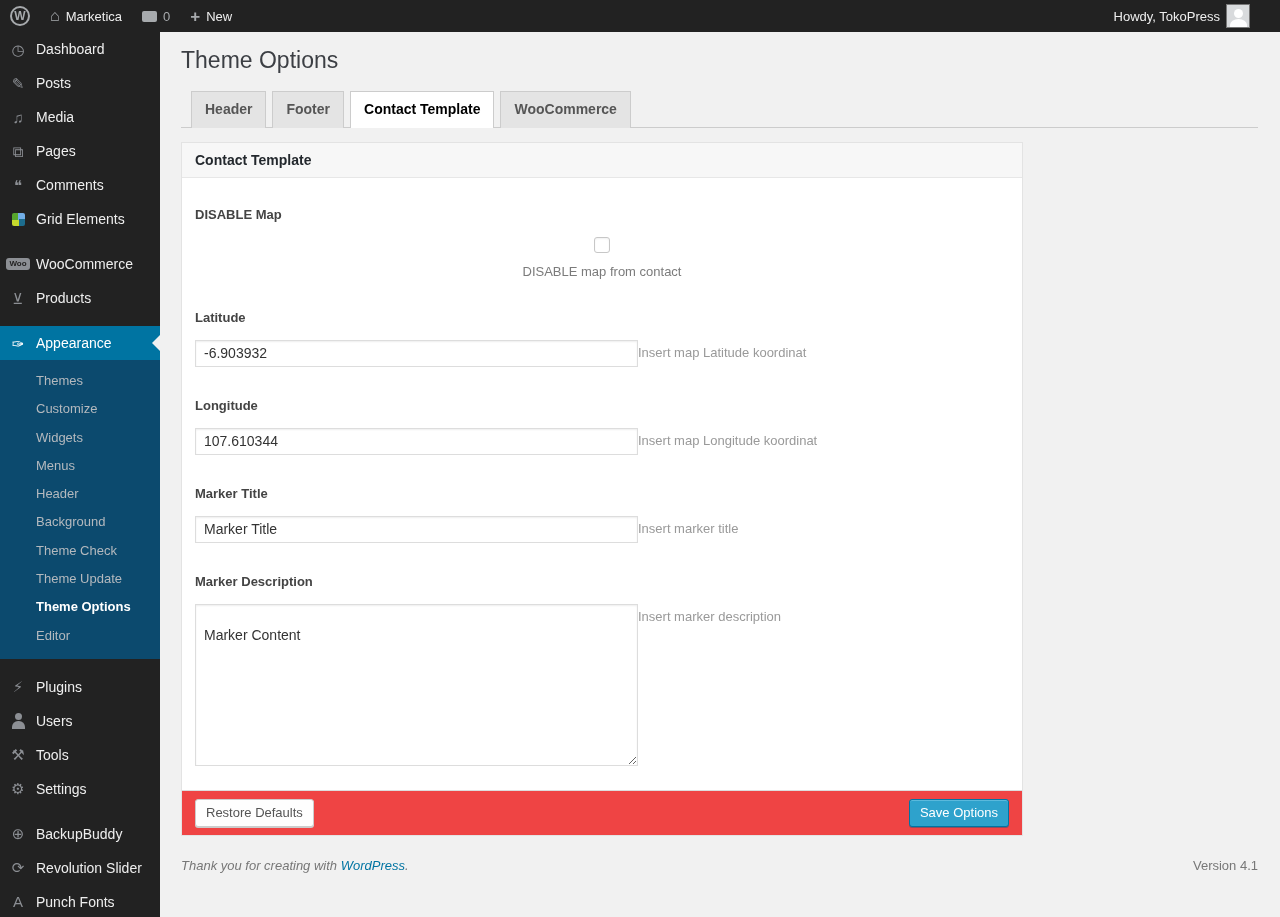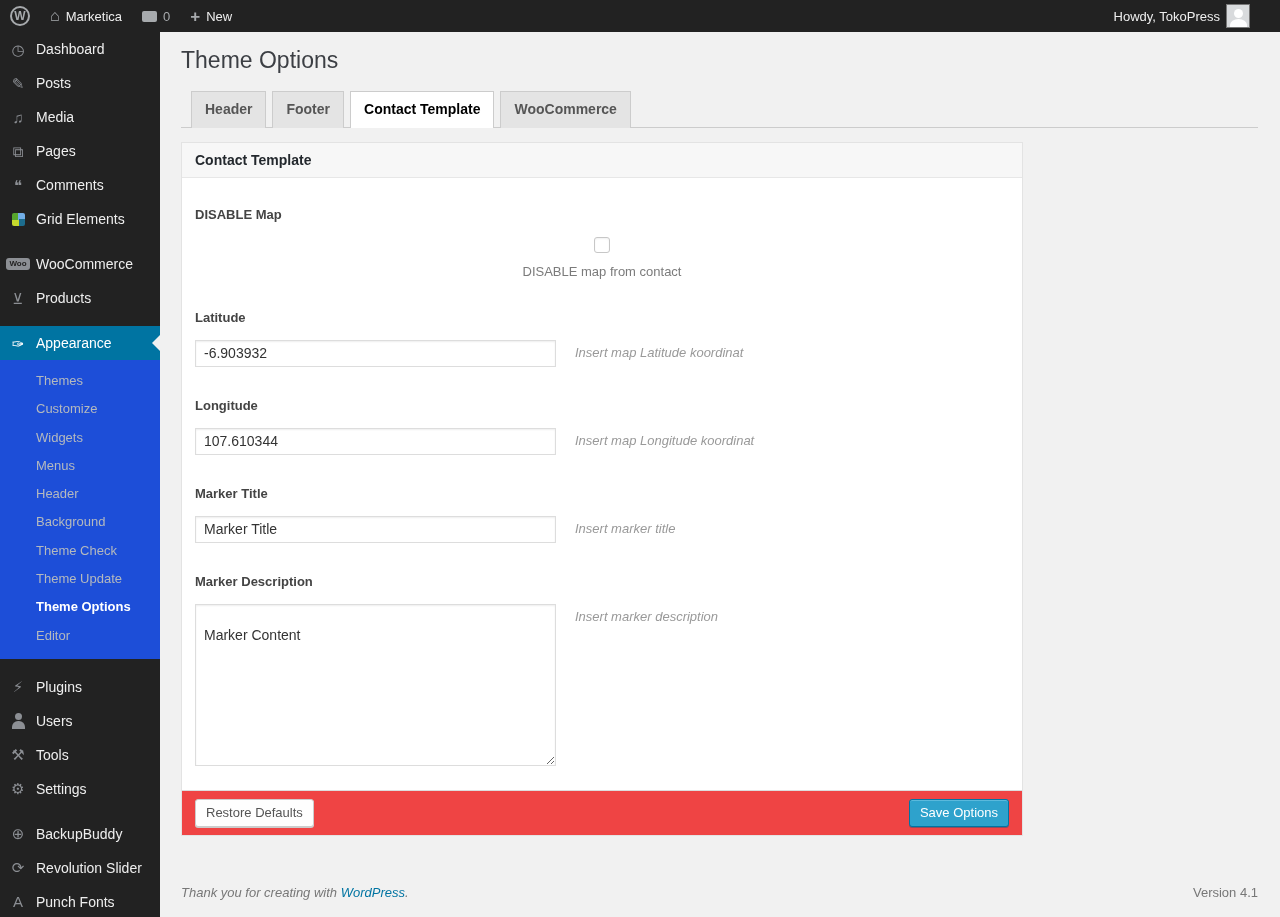--- a/index.html
+++ b/index.html
@@ -27,21 +27,21 @@
   
   .sidebar { position:fixed; top:32px; left:0; bottom:0; width:160px; background:#222; z-index:40; }
   .menu-gap { height:11px; }
   .menu-item { display:flex; align-items:center; height:34px; padding:0 8px; color:#eee; font-size:14px; cursor:pointer; }
   .menu-item .ic { width:20px; min-width:20px; height:20px; margin-right:8px; color:#8c8f94;
     display:flex; align-items:center; justify-content:center; font-size:15px; line-height:1; }
   .menu-item.active { background:#0074a2; color:#fff; position:relative; }
   .menu-item.active .ic { color:#fff; }
   .menu-item.active::after { content:""; position:absolute; right:0; top:50%; margin-top:-8px;
     border:8px solid transparent; border-right-color:#f1f1f1; }
-  .submenu { background:#1d4ed8; padding:7px 0 9px; }
+  .submenu { background:#0c4a6e; padding:7px 0 9px; }
   .submenu-item { padding:7px 12px 7px 36px; color:#b4b9be; font-size:13px; cursor:pointer; line-height:1.1; }
   .submenu-item.current { color:#fff; font-weight:bold; }
 
   
   .ic-woocommerce { font-size:7px !important; }
   .woo-badge { background:#8c8f94; color:#222; border-radius:3px; padding:2px 3px; font-weight:bold; font-size:8px; line-height:1; }
   .ic-grid-elements span { width:13px; height:13px; border-radius:2px; transform:rotate(0deg);
     background:conic-gradient(#72aee6 0 25%, #1d6d8e 25% 50%, #c5d92d 50% 75%, #57a62d 75%); display:block; }
   .ic-users-shape { position:relative; width:14px; height:16px; display:block; }
   .ic-users-shape::before { content:""; position:absolute; left:4px; top:0; width:7px; height:7px; border-radius:50%; background:#8c8f94; }
@@ -61,31 +61,31 @@
   .panel-body { padding:29px 13px 24px; }
 
   .field-label { display:block; font-weight:bold; font-size:13px; color:#444; margin:31px 0 15px; }
   .field-label:first-child { margin-top:0; }
   .checkbox-row { display:flex; align-items:center; gap:11px;flex-direction:column; }
   .checkbox-row input[type=checkbox] { appearance:none; -webkit-appearance:none; width:16px; height:16px;
     border:1px solid #c7c7c7; border-radius:3px; background:#fff; box-shadow:inset 0 1px 2px rgba(0,0,0,.06); cursor:pointer; }
   .checkbox-text { color:#7b7b7b; font-size:13px; }
 
   .field-row { display:flex; align-items:flex-start; }
-  .text-input { width:361px; height:27px; padding:3px 8px; font-size:14px; color:#333;
+  .text-input { width:443px; height:27px; padding:3px 8px; font-size:14px; color:#333;
     border:1px solid #ddd; box-shadow:inset 0 1px 2px rgba(0,0,0,.07); background:#fff; font-family:inherit; }
-  .field-hint { color:#999; font-size:13px; margin-left:19px; padding-top:5px;font-style:italic; }
+  .field-hint { color:#999; font-size:13px; padding-top:5px; }
   textarea.text-input { height:162px; resize:both; padding-top:22px; }
 
   .panel-footer { background:#ef4444; border-top:1px solid #ddd; padding:8px 13px; display:flex; align-items:center; justify-content:space-between; }
   .btn { font-size:13px; line-height:24px; height:28px; padding:0 10px; border-radius:3px; cursor:pointer; font-family:inherit; }
   .btn-secondary { background:#fefefe; border:1px solid #ccc; color:#555; box-shadow:0 1px 0 #ccc; }
   .btn-primary { background:#2ea2cc; border:1px solid #0074a2; color:#fff; box-shadow:inset 0 1px 0 rgba(120,200,230,.6), 0 1px 0 rgba(0,86,132,.4); font-weight:400; }
 
-  .page-footer { margin-top:49px; display:flex; justify-content:space-between; align-items:flex-start; padding-bottom:10px; }
+  .page-footer { margin-top:22px; display:flex; justify-content:space-between; align-items:flex-start; padding-bottom:10px; }
   .thanks { font-style:italic; color:#777; font-size:13px; }
   .thanks a { color:#0074a2; text-decoration:none; cursor:pointer; }
   .version { color:#777; font-size:13px; }
 </style>
 </head>
 <body>
 
 <div class="admin-bar">
   <div class="ab-left">
     <div class="ab-item">

